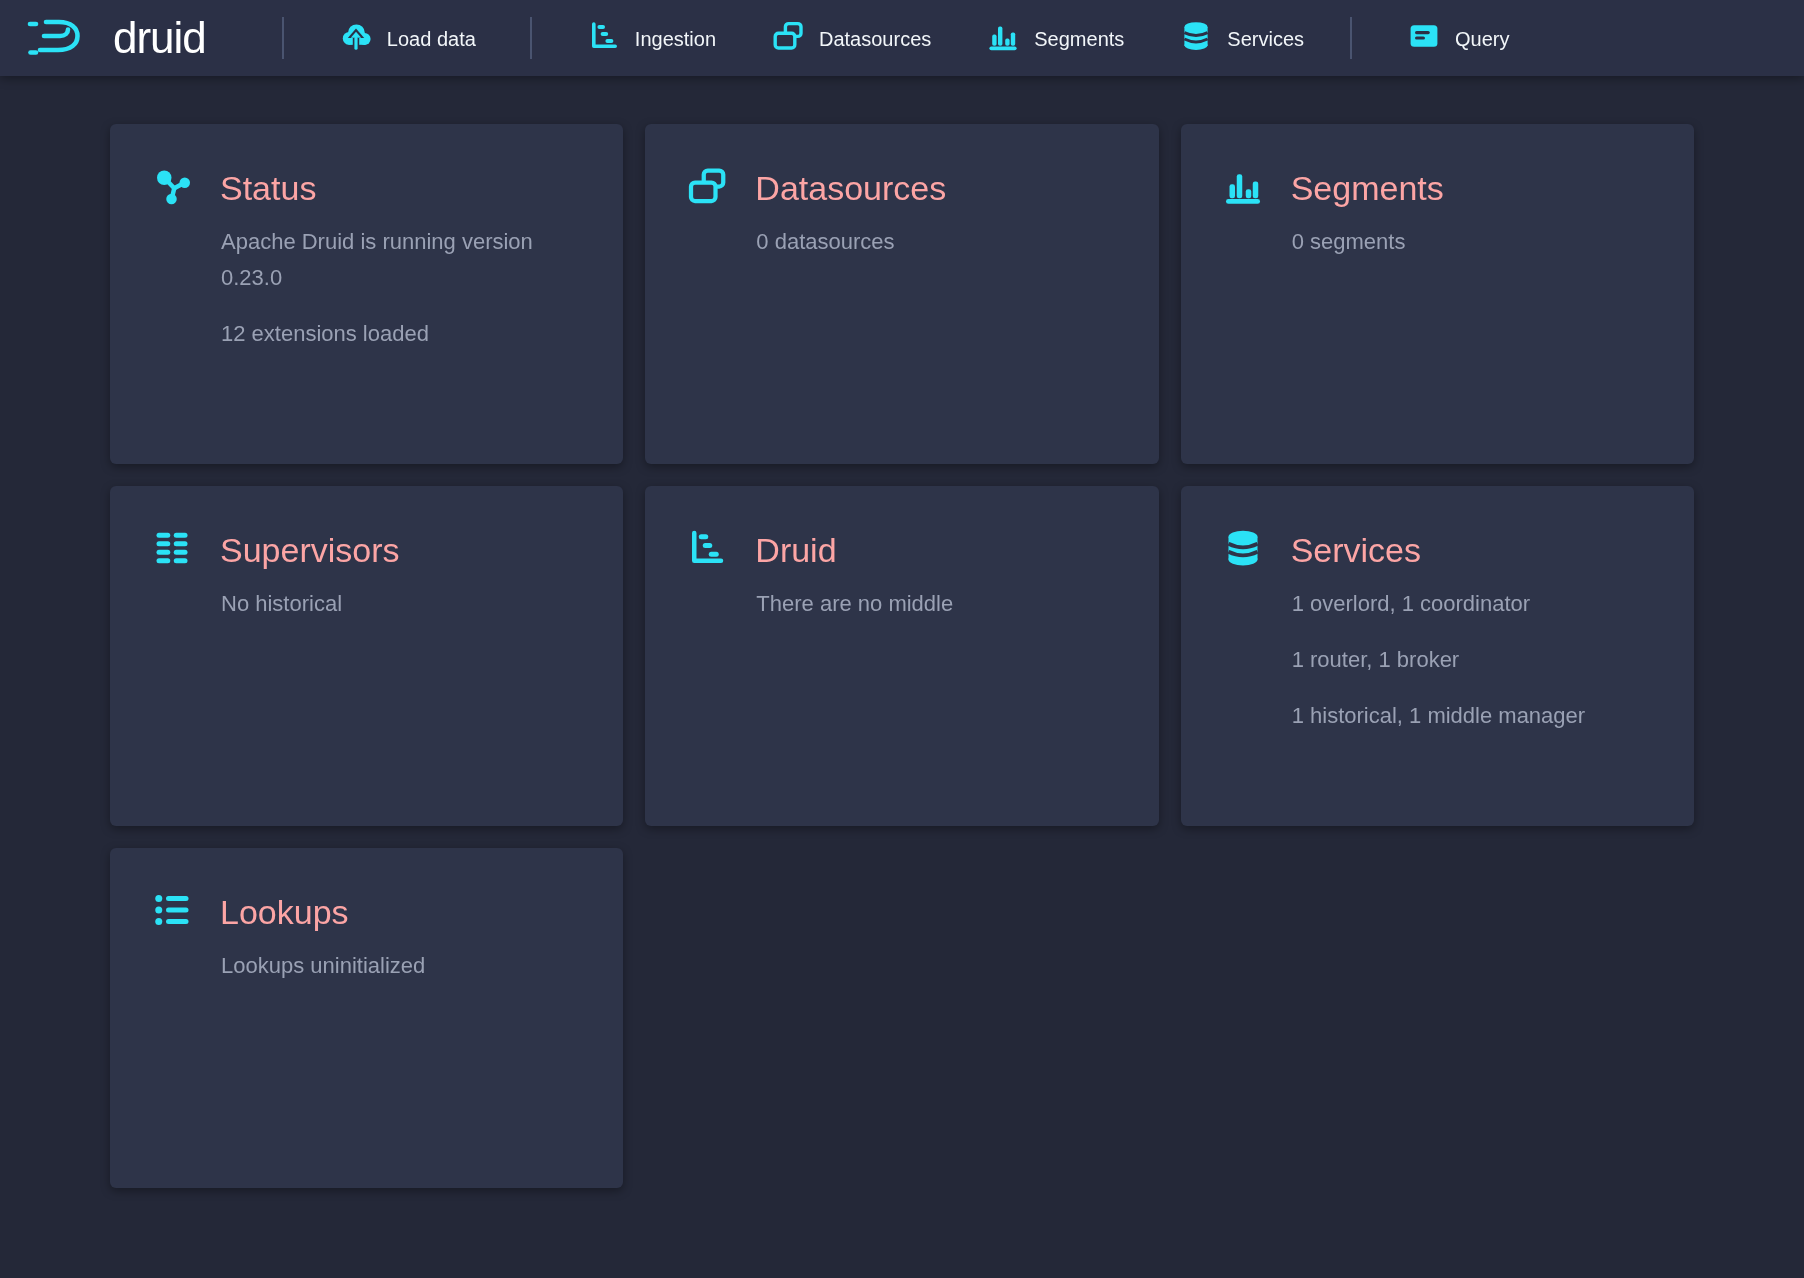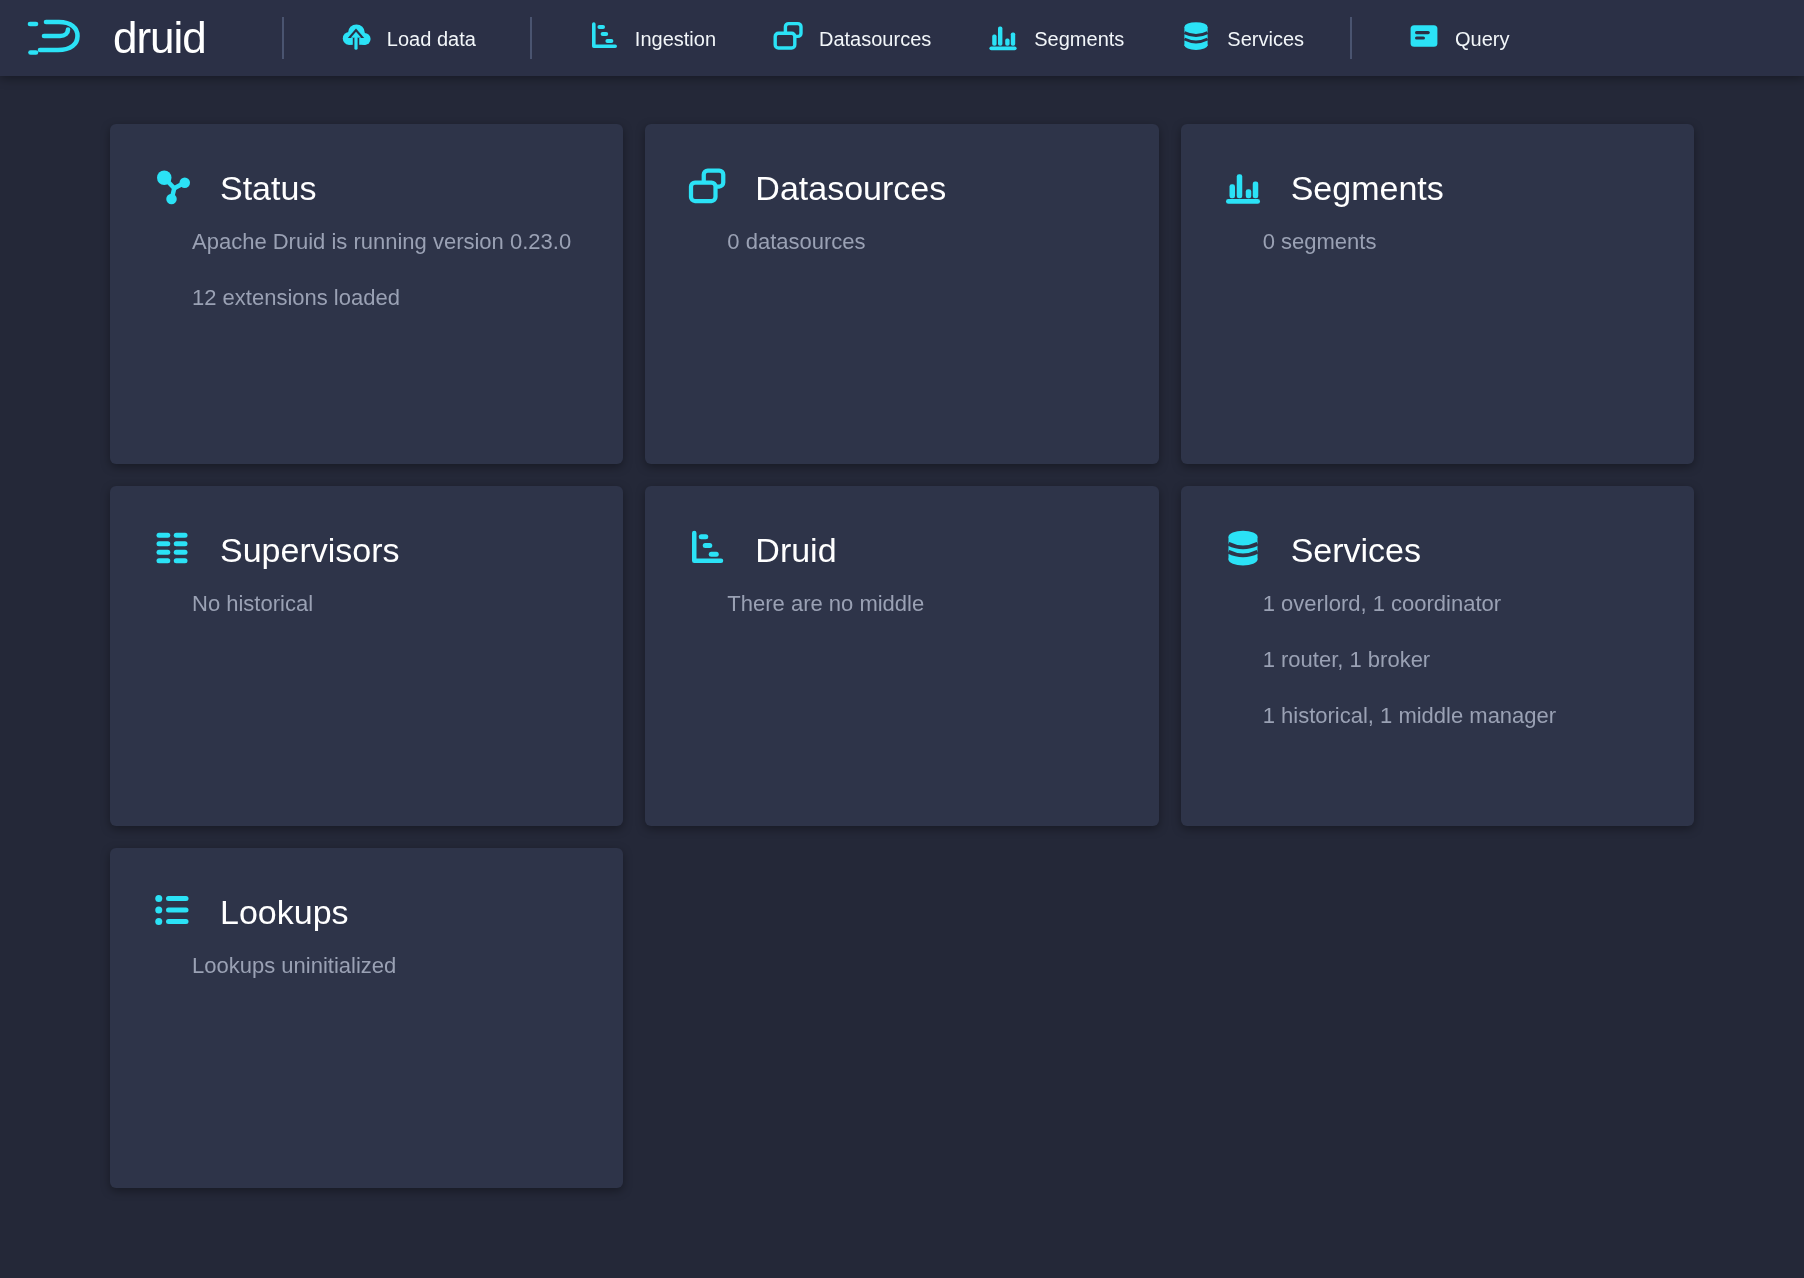--- a/index.html
+++ b/index.html
@@ -78,25 +78,25 @@
   }
   .card-title-row {
     display: flex;
     align-items: center;
     gap: 28px;
   }
   .card-icon { width: 40px; height: 40px; }
   .card-title {
     font-size: 34px;
     font-weight: 400;
-    color: #ffffff;
+    color: #fca5a5;
     line-height: 44px;
   }
   .card-body {
-    margin-left: 40px;
+    margin-left: 69px;
     margin-top: 14px;
     color: #9aa1b4;
     font-size: 22px;
   }
   .card-body p {
     line-height: 36px;
     margin: 0 0 20px 0;
   }
 </style>
 </head>

